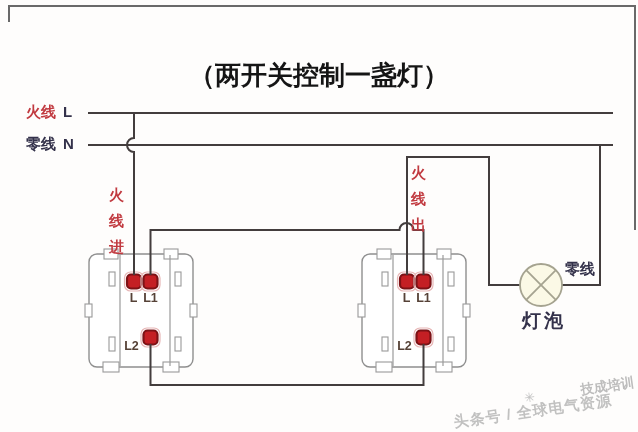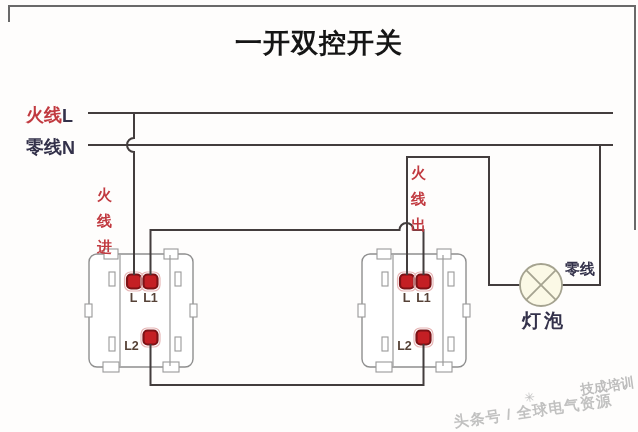--- a/index.html
+++ b/index.html
@@ -6,21 +6,21 @@
   .canvas{
     position:relative;width:638px;height:432px;background:#fefdfc;
     overflow:hidden;
     font-family:"Liberation Sans","DejaVu Sans",sans-serif;
   }
   .canvas svg{position:absolute;left:0;top:0;}
   .lbl{position:absolute;white-space:nowrap;}
   .title{left:0;right:0;text-align:center;font-weight:900;color:#151515;}
   .title1{top:25px;font-size:27px;letter-spacing:1px;}
   .title2{top:58px;font-size:26px;letter-spacing:0;}
-  .bus-label{display:flex;font-size:18px;font-weight:bold;align-items:flex-end;}
+  .bus-label{display:flex;gap:7px;font-size:15px;font-weight:bold;}
   .red-text{color:var(--live-text-red,#c13a40);}
   .dark-text{color:var(--neutral-text,#33314a);}
   .vtext{
     width:17px;white-space:normal;word-break:break-all;
     font-size:15px;line-height:26px;font-weight:bold;text-align:center;
     color:var(--live-text-red,#c13a40);
   }
   .term-lbl{font-size:12.5px;font-weight:bold;color:#564237;text-align:center;}
   .note{
     font-size:13.5px;font-weight:bold;letter-spacing:.5px;
@@ -107,32 +107,32 @@
     <path class="wire" d="M150.5 344 V385 H423.5 V344"></path>
     <path class="wire" d="M562 285 H600 V145"></path>
 
     <g>
       <circle class="lampc" cx="541" cy="285" r="21"></circle>
       <line class="lampx" x1="526.2" y1="270.2" x2="555.8" y2="299.8"></line>
       <line class="lampx" x1="555.8" y1="270.2" x2="526.2" y2="299.8"></line>
     </g>
   </svg>
 
-  <div class="lbl title title1">一开双控开关</div>
+  <div class="lbl title title2">（两开关控制一盏灯）</div>
 
   <div class="lbl bus-label" style="left:26px;top:103px;">
     <span class="red-text">火线</span>
     <span class="dark-text">L</span>
   </div>
   <div class="lbl bus-label" style="left:26px;top:135px;">
     <span class="dark-text">零线</span>
     <span class="dark-text">N</span>
   </div>
 
-  <div class="lbl vtext" style="left:96px;top:182px;">火线进</div>
+  <div class="lbl vtext" style="left:108px;top:182px;">火线进</div>
   <div class="lbl vtext" style="left:410px;top:160px;">火线出</div>
 
   <div class="lbl dark-text" style="left:565px;top:260px;font-size:15px;font-weight:bold;">零线</div>
   <div class="lbl dark-text lamp-name" style="left:522px;top:308px;">灯泡</div>
 
   <div class="lbl term-lbl" style="left:125px;top:291px;width:17px;">L</div>
   <div class="lbl term-lbl" style="left:142px;top:291px;width:17px;">L1</div>
   <div class="lbl term-lbl" style="left:122px;top:339px;width:19px;">L2</div>
 
   <div class="lbl term-lbl" style="left:398px;top:291px;width:17px;">L</div>

